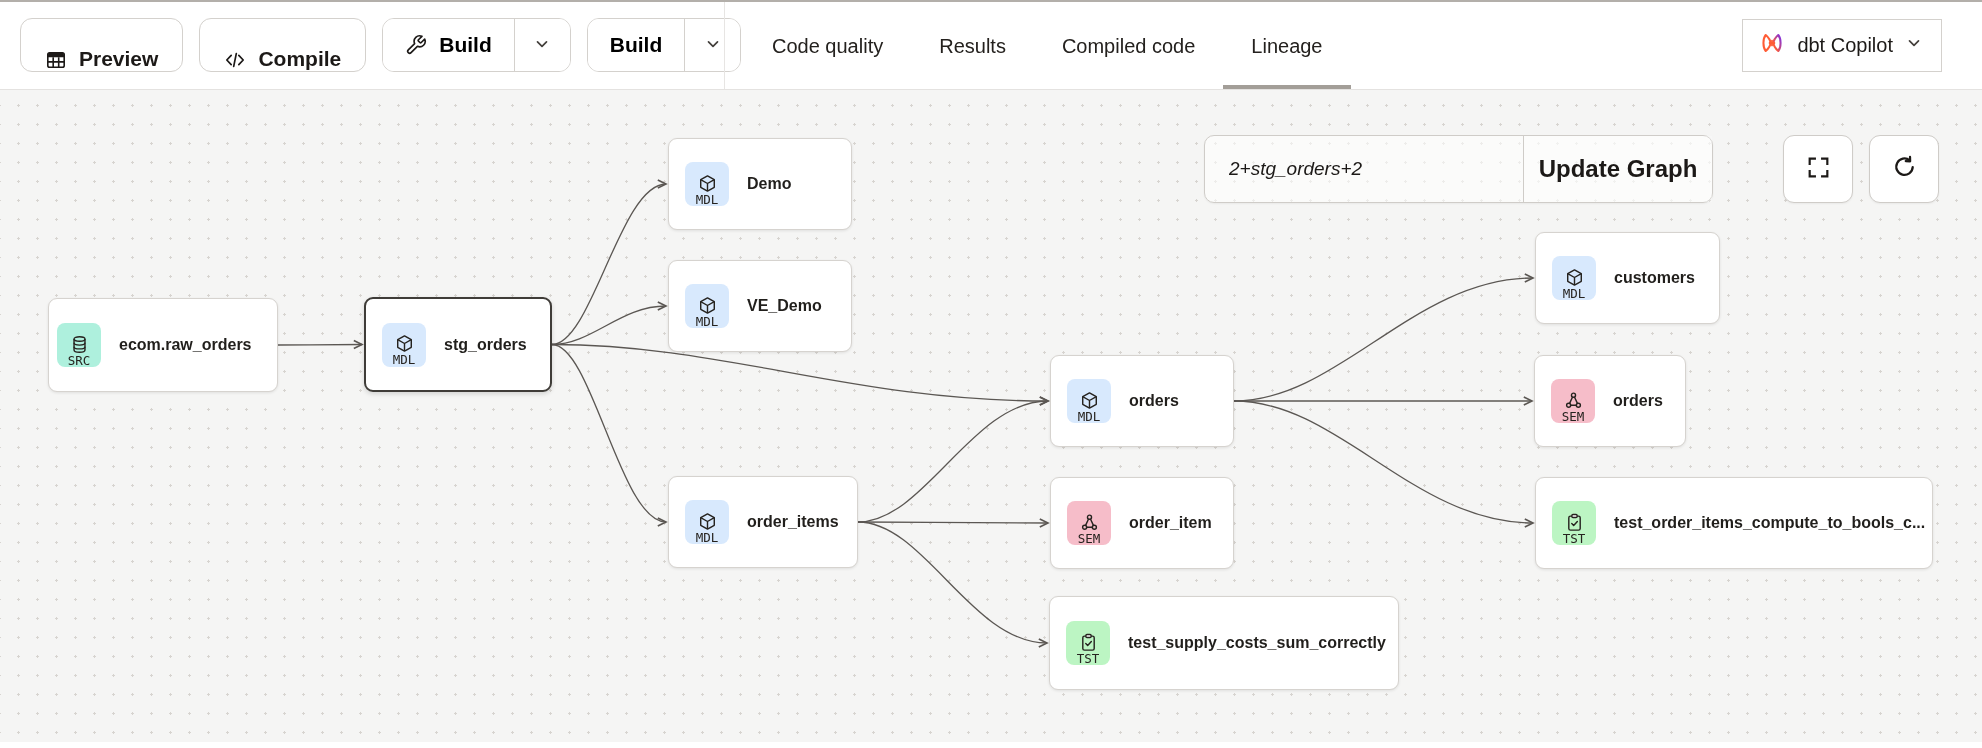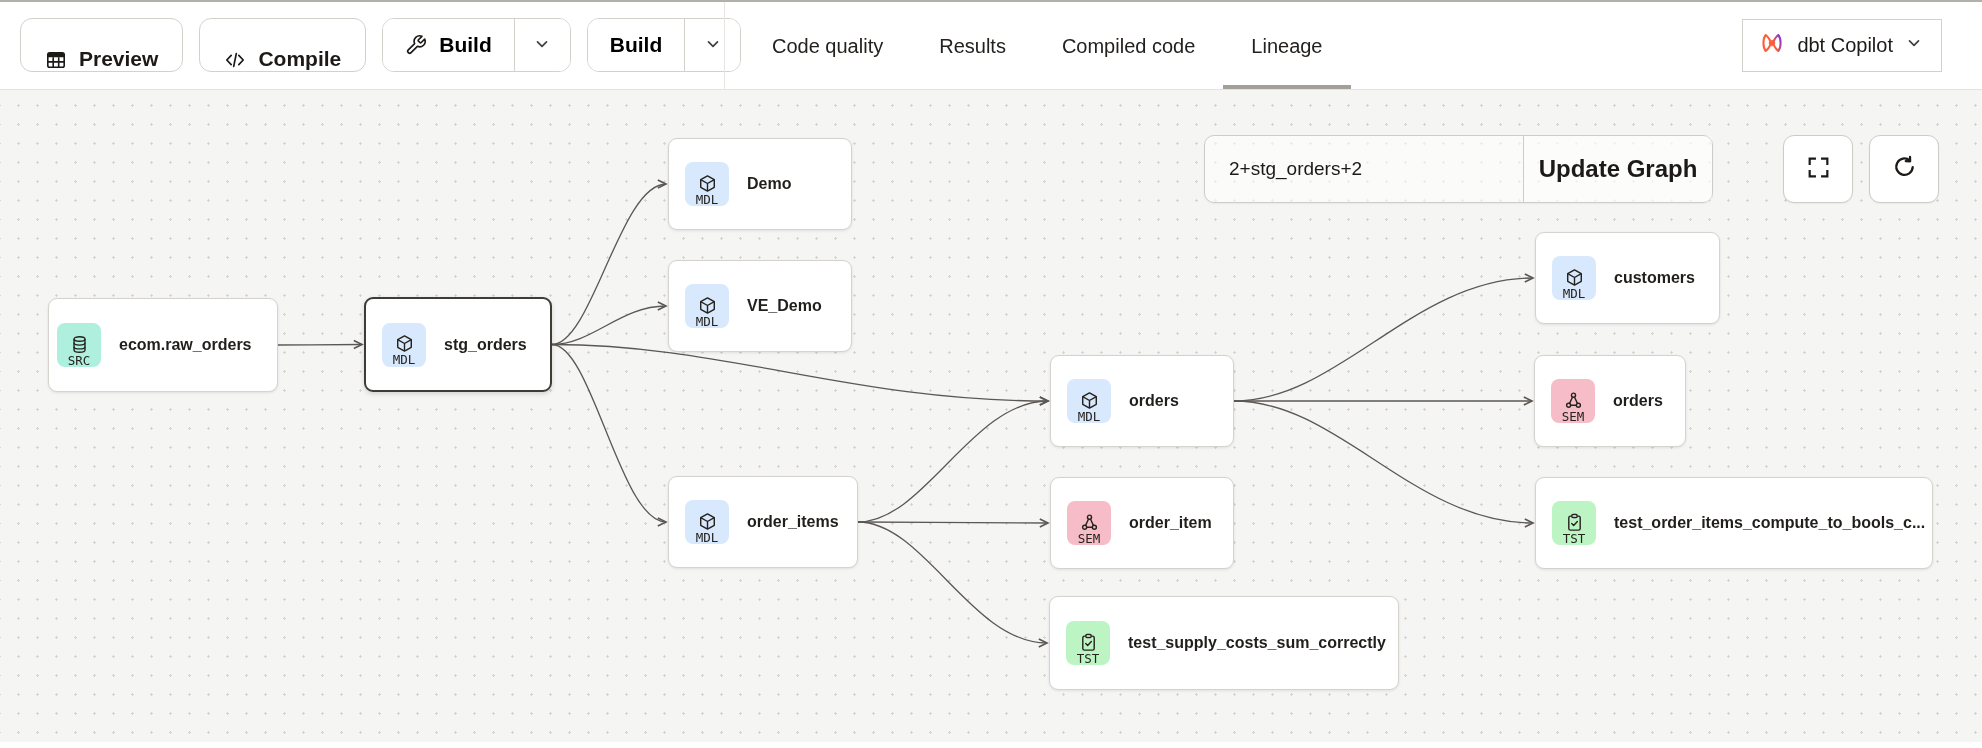--- a/index.html
+++ b/index.html
@@ -48,21 +48,21 @@
            align-items:center; justify-content:flex-end; gap:1px; flex:none; }
   .badge svg { display:block; }
   .kind { font-family:"DejaVu Sans Mono", monospace; font-size:12.5px; font-weight:500;
           color:#26231f; line-height:1; }
   .nlabel { margin-left:18px; font-size:16px; color:#211f1c; overflow:hidden; text-overflow:ellipsis;font-weight:bold; }
 
   .selector { position:absolute; left:1204px; top:45px; width:509px; height:68px;
               background:rgba(255,255,255,.55); border:1px solid #cfccc8; border-radius:10px;
               display:flex; box-shadow:0 1px 2px rgba(0,0,0,.05); }
   .selinput { flex:0 0 318px; height:100%; border:none; background:transparent; outline:none;
-              padding:0 24px; font-size:19px; color:#1c1917; font-family:inherit; }
+              padding:0 24px; font-size:19px; color:#1c1917; font-family:inherit;font-style:italic; }
   .updbtn { flex:1; border:none; border-left:1px solid #cfccc8; background:rgba(255,255,255,.25);
             font-size:24px; font-weight:700; color:#1c1917; cursor:pointer; font-family:inherit; }
   .iconbtn { position:absolute; top:45px; width:70px; height:68px; background:#fff;
              border:1px solid #cfccc8; border-radius:11px; display:flex; align-items:center;
              justify-content:center; cursor:pointer; box-shadow:0 1px 2px rgba(0,0,0,.05); }
   .iconbtn.fs { left:1783px; } .iconbtn.rf { left:1869px; }
 </style>
 </head>
 <body>
 

